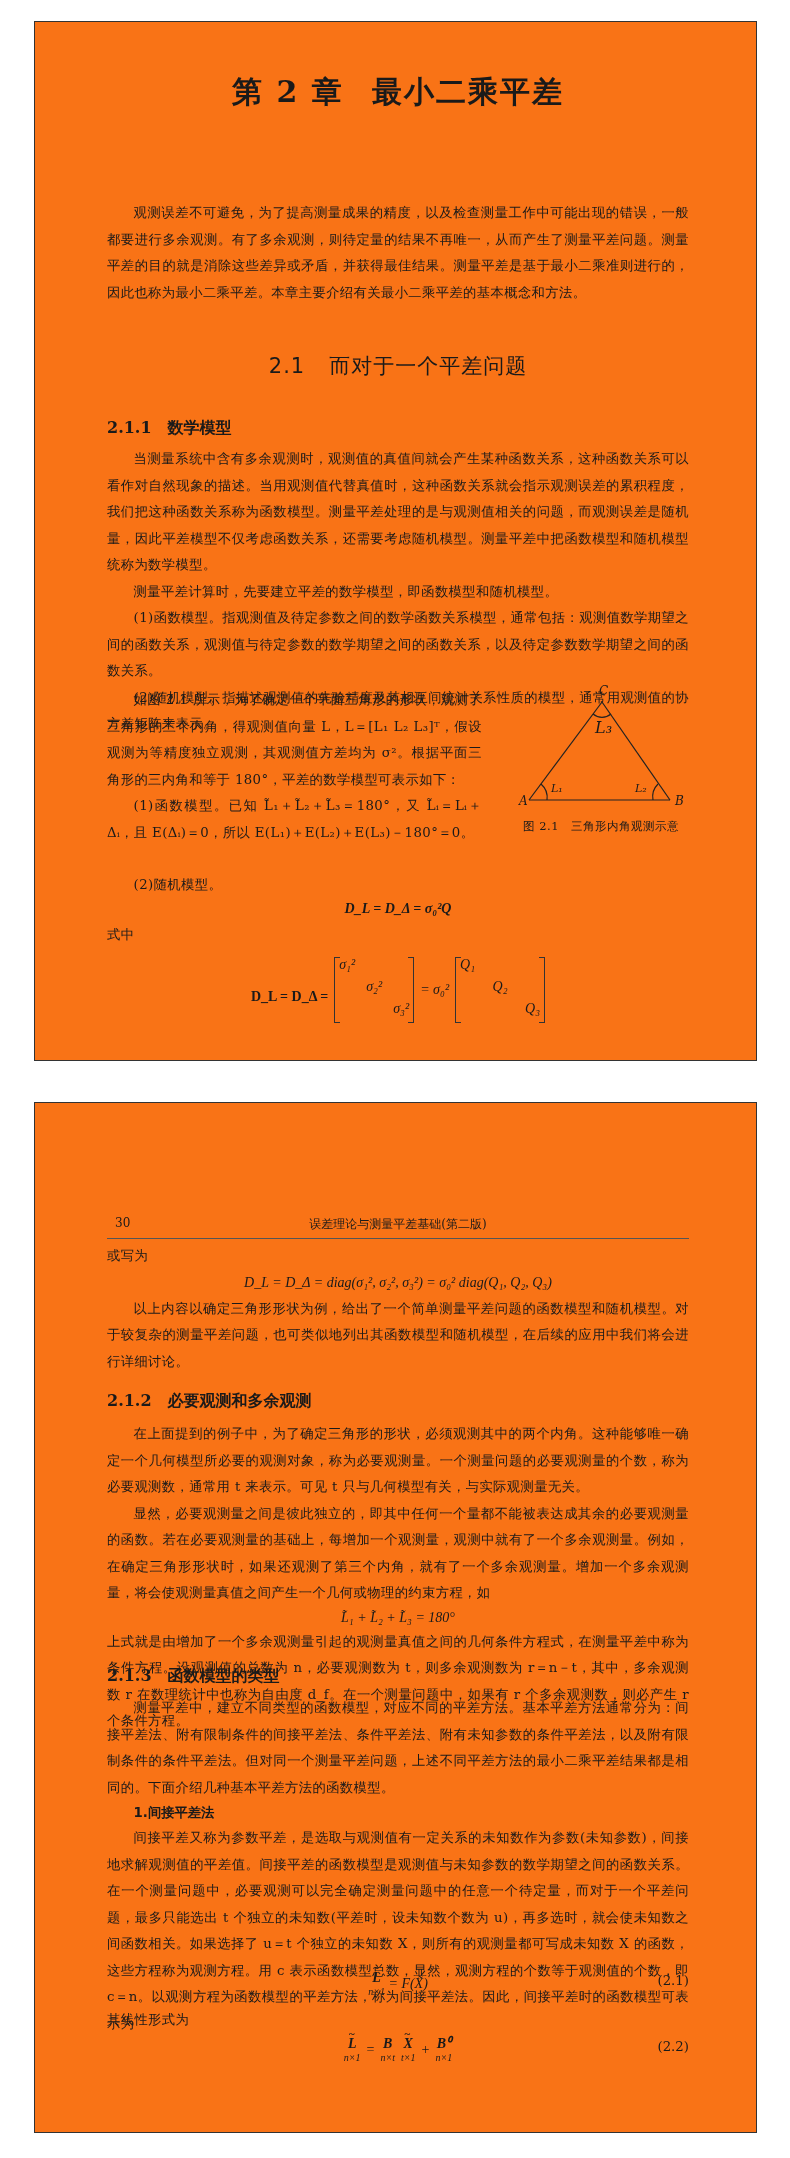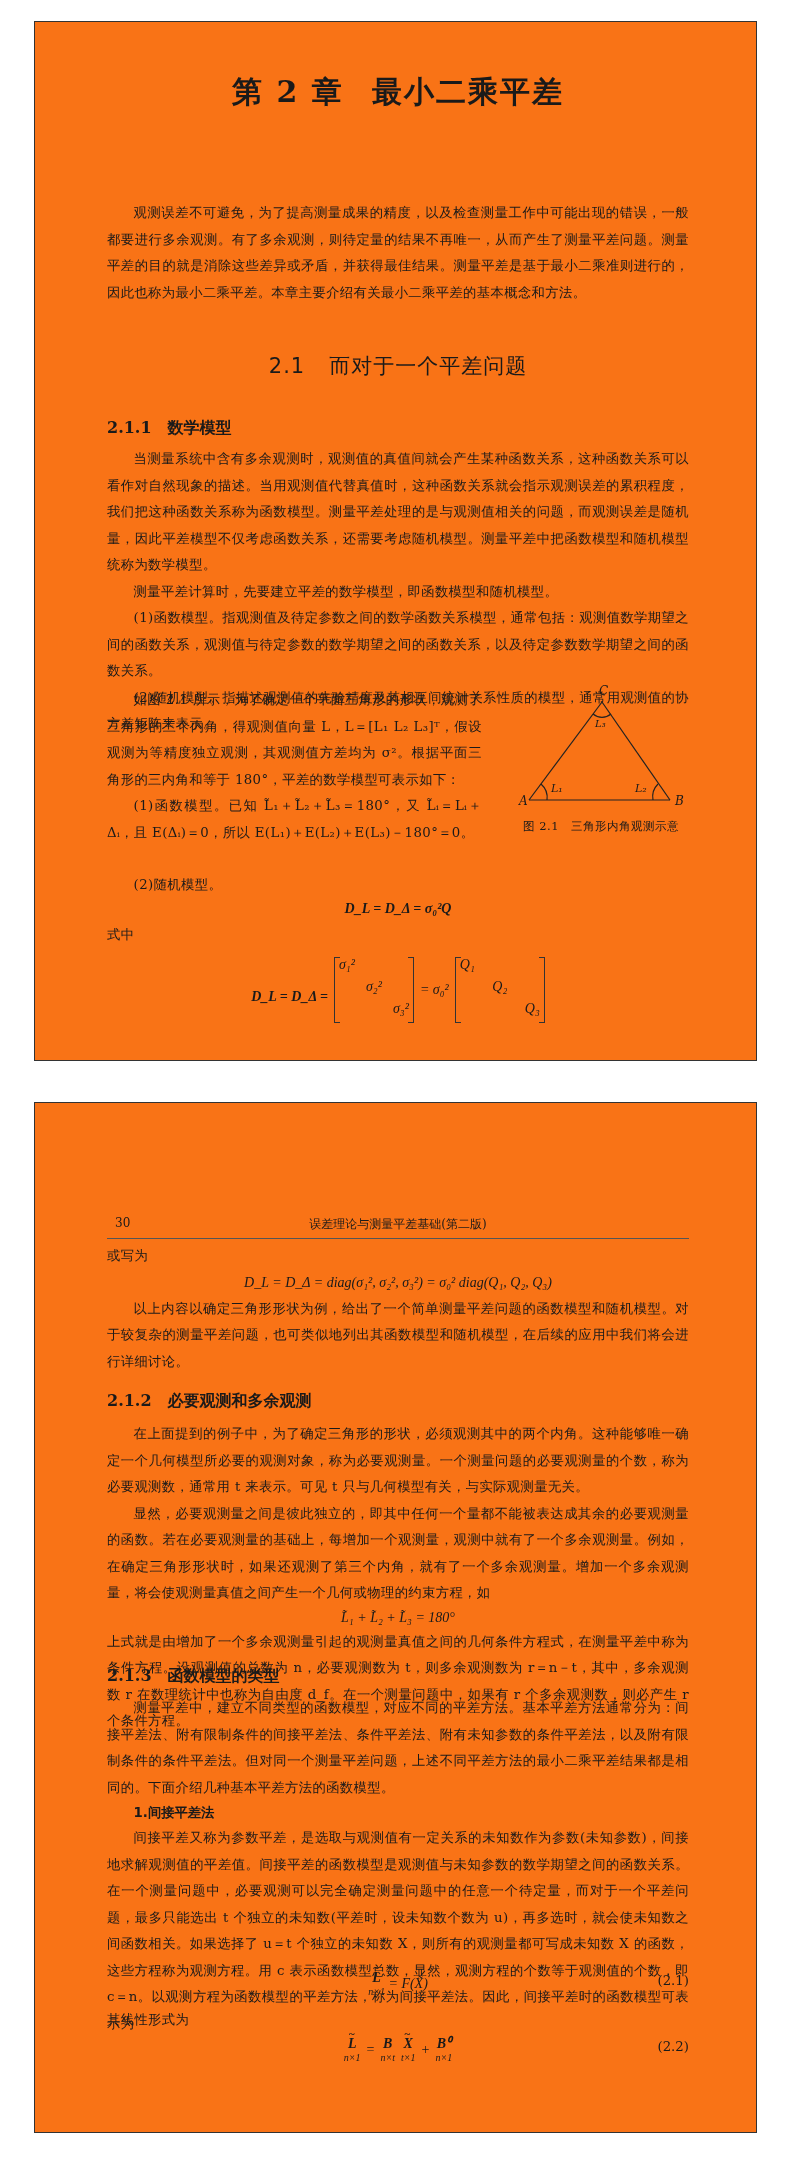--- a/index.html
+++ b/index.html
@@ -91,32 +91,32 @@
         <path d="M36 102 A 18 18 0 0 1 42 118"></path>
         <path d="M153 102 A 18 18 0 0 0 148 118"></path>
         <path d="M88 32 A 14 14 0 0 0 106 32"></path>
       </g>
     </svg>
     <span style="position:absolute; left:94px; top:2px; font-style:italic; font-size:12px;">C</span>
     <span style="position:absolute; left:14px; top:112px; font-style:italic; font-size:12px;">A</span>
     <span style="position:absolute; left:170px; top:112px; font-style:italic; font-size:12px;">B</span>
     <span style="position:absolute; left:46px; top:100px; font-style:italic; font-size:11px;">L₁</span>
     <span style="position:absolute; left:130px; top:100px; font-style:italic; font-size:11px;">L₂</span>
-    <span style="position:absolute; left:90px; top:36px; font-style:italic; font-size:10px;">L₃</span>
+    <span style="position:absolute; left:90px; top:36px; font-style:italic; font-size:16px;">L₃</span>
     <div class="fig-caption" style="position:absolute; left:18px; top:137px; white-space:nowrap;">图 2.1　三角形内角观测示意</div>
   </div>
 
   <div class="content" style="top:874px;">
     <div class="formula"><b>D_L = D_Δ = σ₀²Q</b></div>
     <p>式中</p>
   </div>
 
   <div class="content" style="top:935px; text-align:center;">
     <div style="display:inline-flex; align-items:center; gap:6px; font-family:'Liberation Serif', serif; font-size:14px;">
-      <b style="font-style:italic;margin-top:14px;">D_L = D_Δ =</b>
+      <b style="margin-top:14px;">D_L = D_Δ =</b>
       <div class="matrix" style="width:70px;">
         <div class="mrow" style="text-align:left; font-style:italic;">σ₁²</div>
         <div class="mrow" style="text-align:center; font-style:italic;">σ₂²</div>
         <div class="mrow" style="text-align:right; font-style:italic;">σ₃²</div>
       </div>
       <span style="font-style:italic;">= σ₀²</span>
       <div class="matrix" style="width:80px;">
         <div class="mrow" style="text-align:left; font-style:italic;">Q₁</div>
         <div class="mrow" style="text-align:center; font-style:italic;">Q₂</div>
         <div class="mrow" style="text-align:right; font-style:italic;">Q₃</div>

